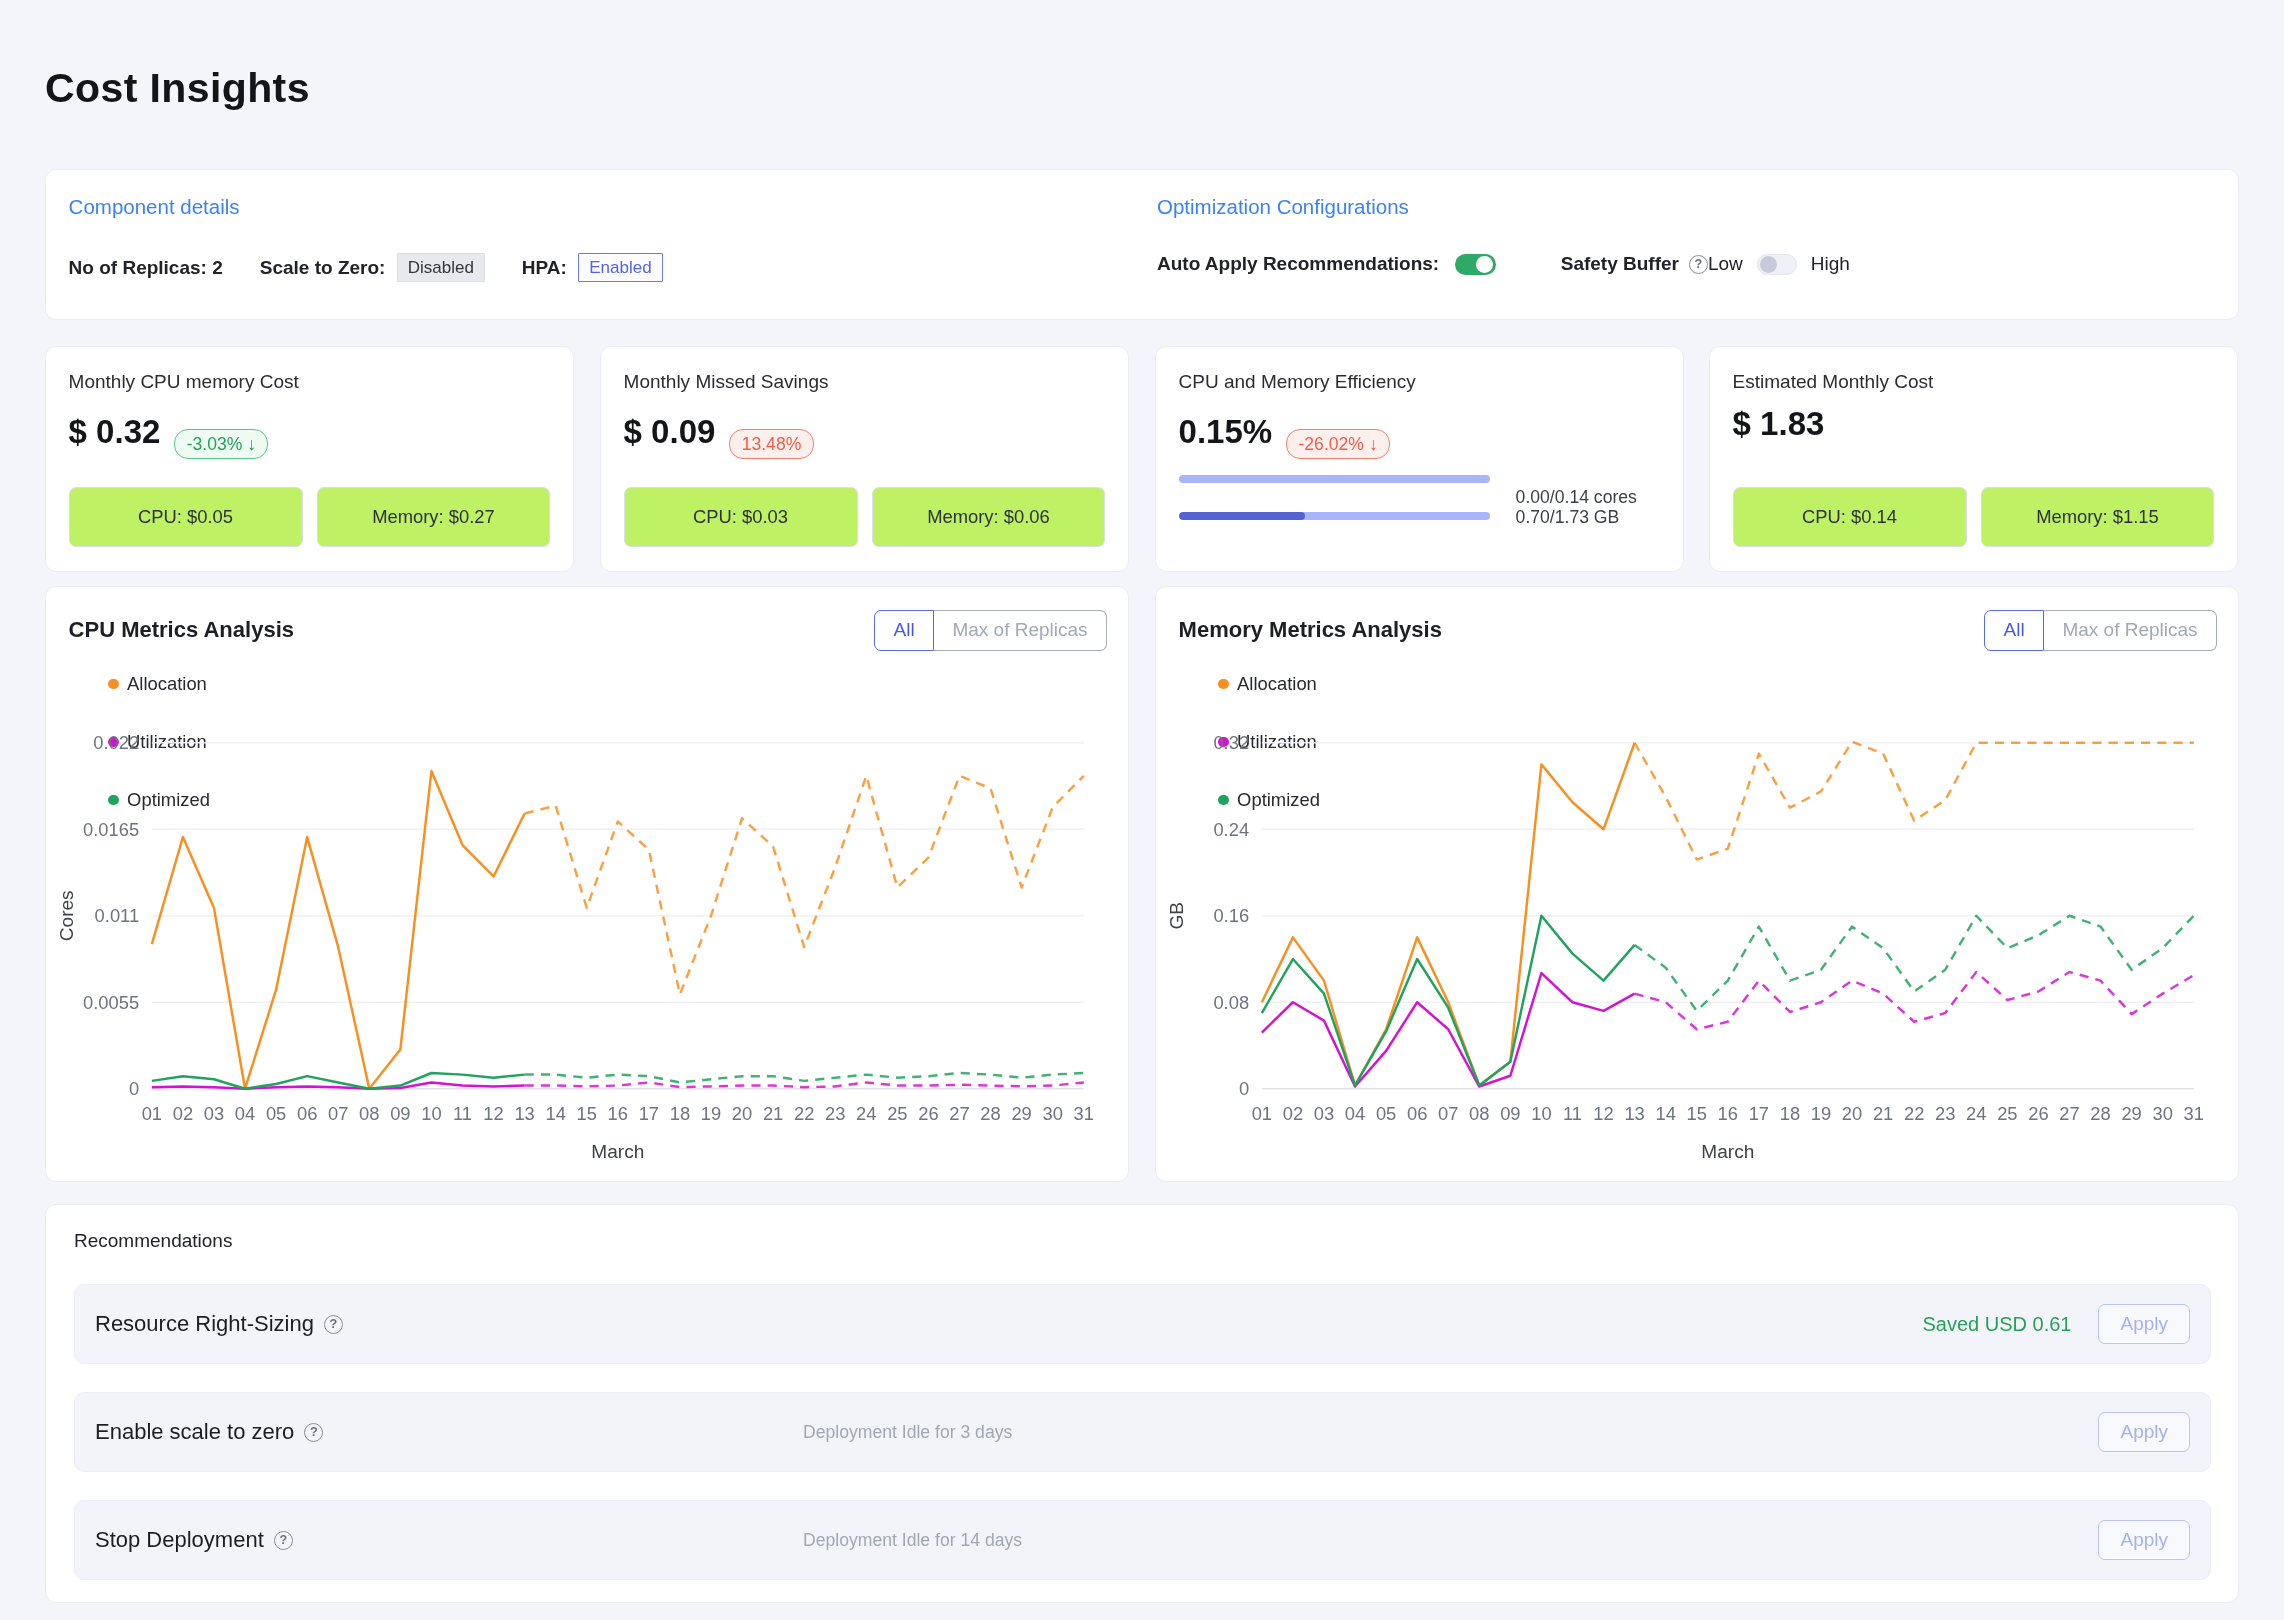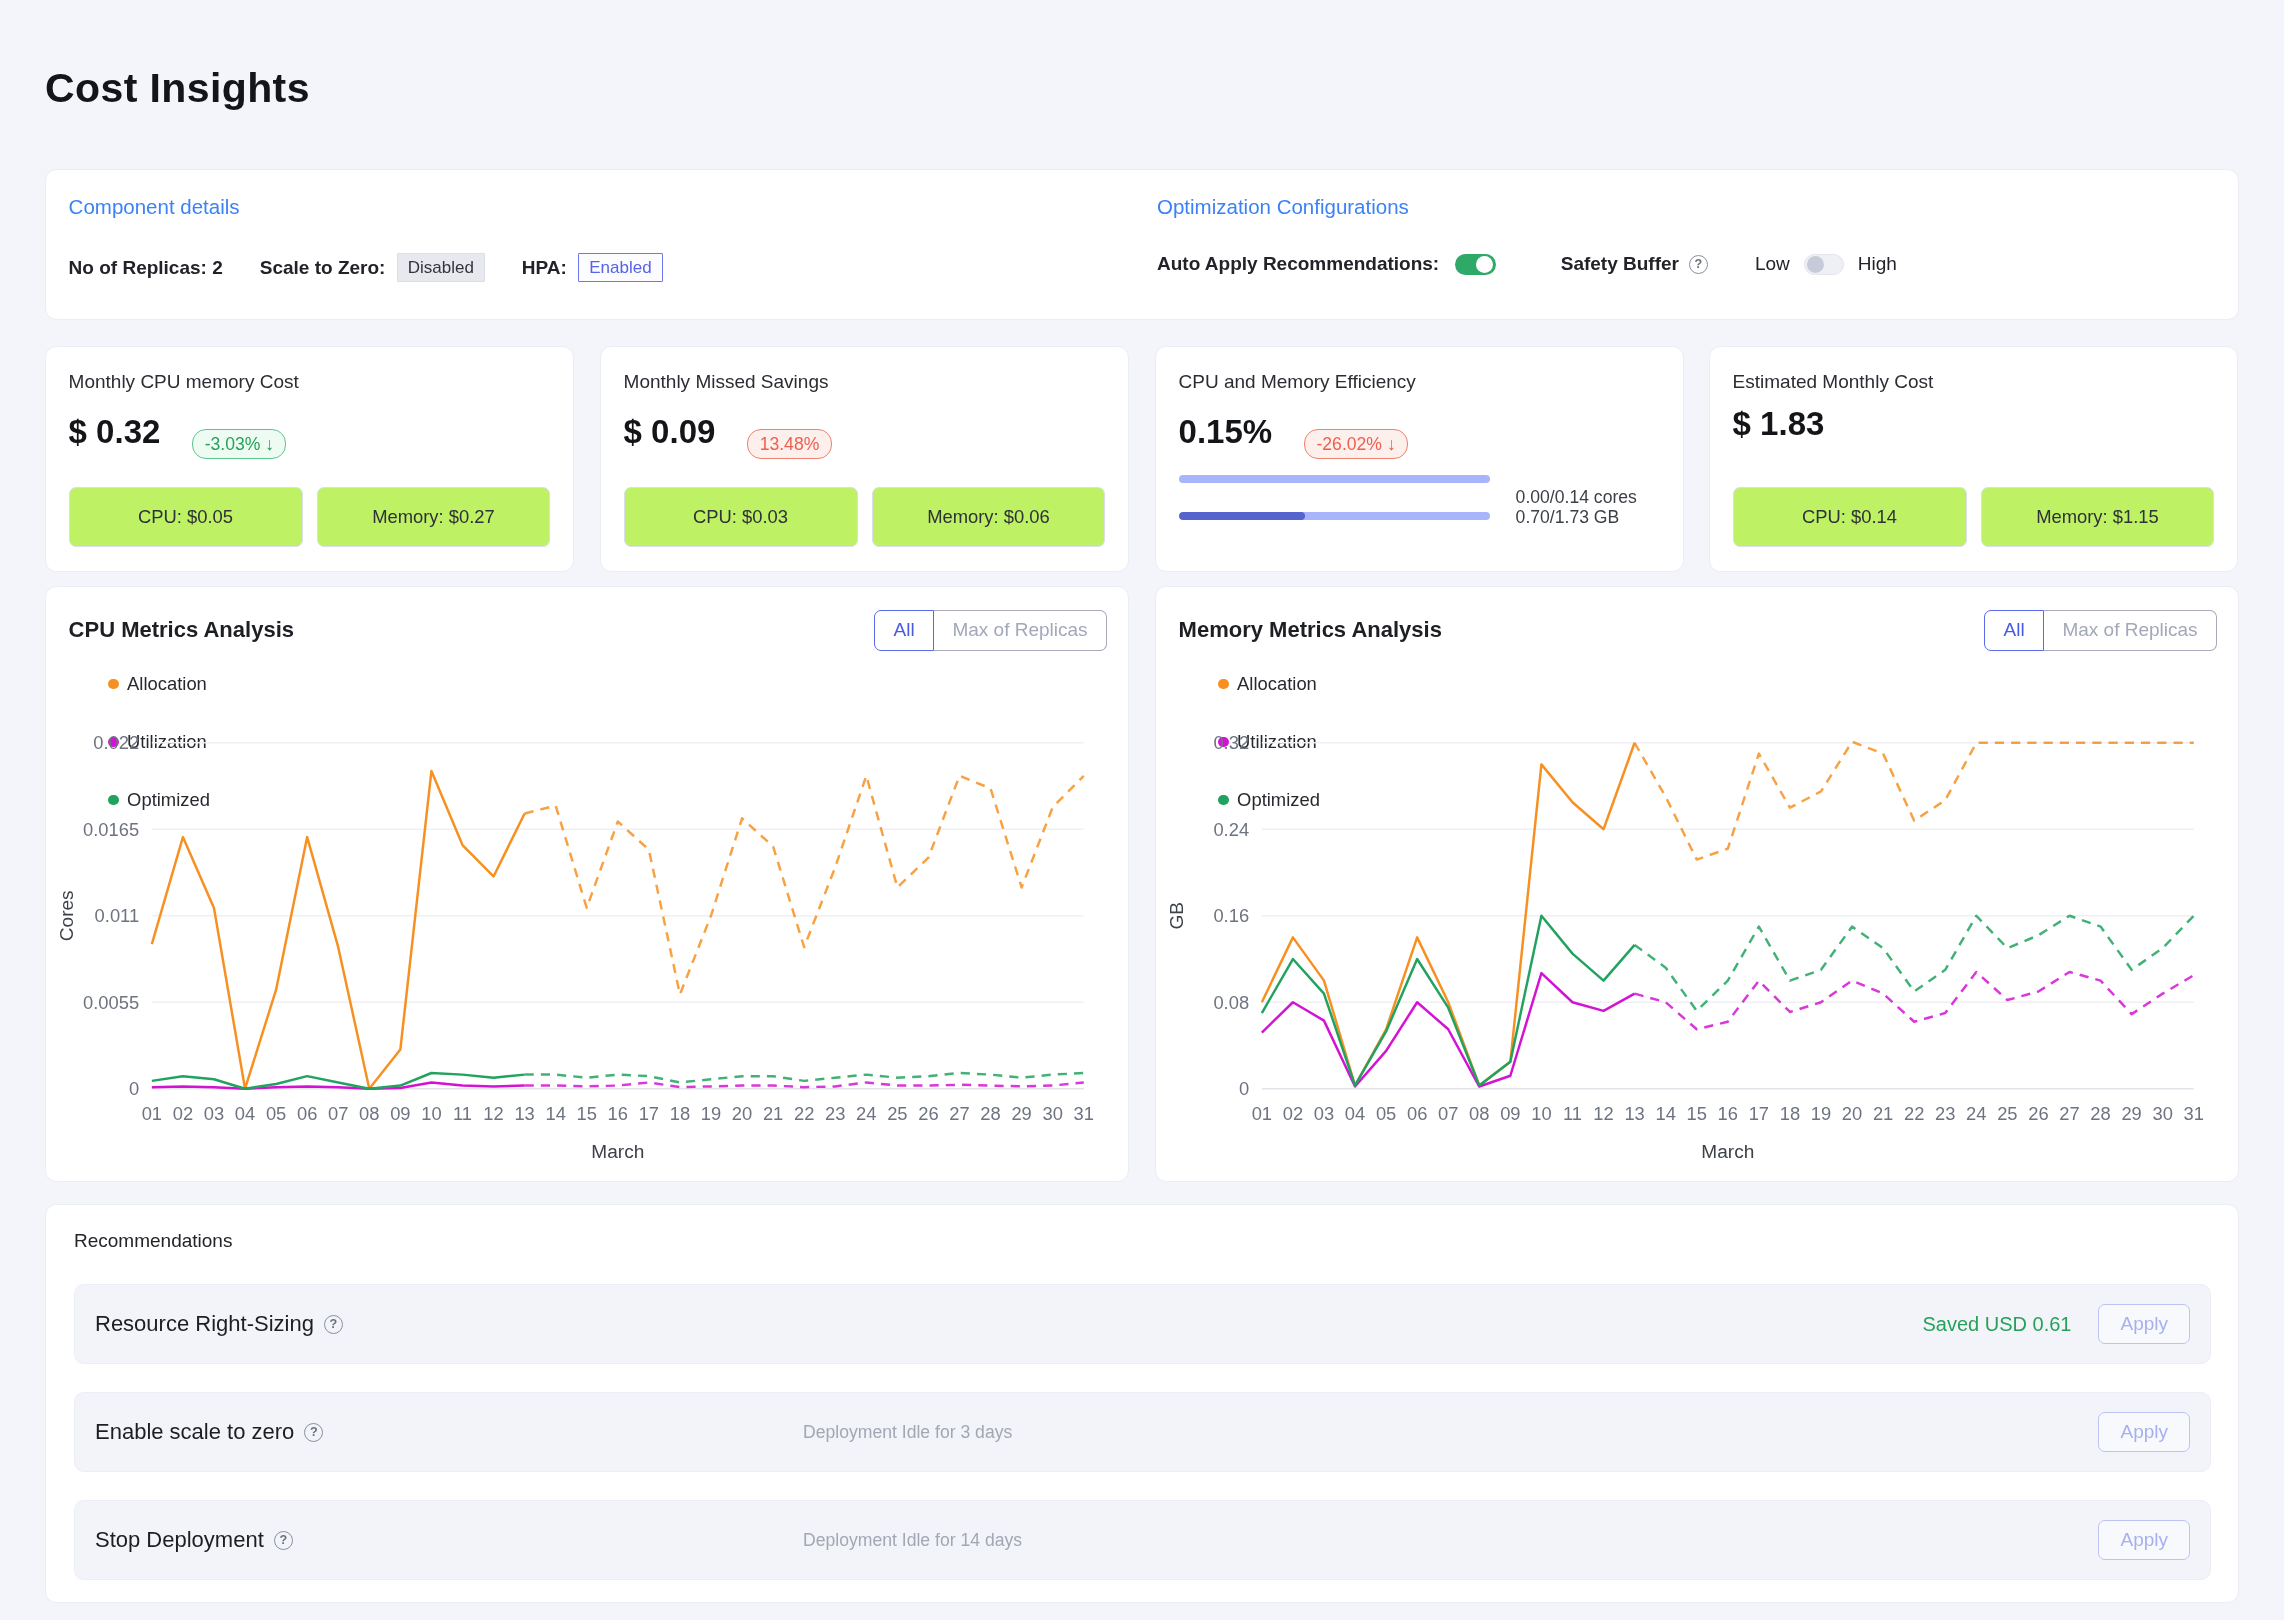--- a/index.html
+++ b/index.html
@@ -30,21 +30,21 @@
   .toggle-on { background:#2fa968; }
   .toggle-on .knob { position:absolute; right:2.8px; top:2.1px; width:17px; height:17px; border-radius:50%; background:#fff; }
   .toggle-neutral { background:#eef0f6; border:0.7px solid #e2e4ee; width:40px; }
   .toggle-neutral .knob { position:absolute; left:2.1px; top:1.4px; width:17px; height:17px; border-radius:50%; background:#c7cbd9; }
   .qicon { display:inline-flex; align-items:center; justify-content:center; width:19px; height:19px; border-radius:50%;
            border:1.4px solid #8a8f9c; color:#6a6f7c; font-size:12.7px; font-weight:600; }
 
   
   .metric-card { top:346px; width:529px; height:226px; }
   .mc-title { position:absolute; left:22.6px; top:24px; font-size:19px; font-weight:500; color:#2b2d33; }
-  .mc-value-row { position:absolute; left:22.6px; top:58px; display:flex; align-items:center; gap:32px; }
+  .mc-value-row { position:absolute; left:22.6px; top:58px; display:flex; align-items:center; gap:14px; }
   .mc-value { font-size:33px; font-weight:800; color:#141519; }
   .badge { font-size:17.6px; padding:3.5px 11.3px; border-radius:14px; border:1.4px solid; display:inline-block;margin-top:24px; }
   .badge-green { color:#27a15a; border-color:#5cc68d; background:#eefbf3; }
   .badge-red { color:#ee5f4e; border-color:#f0816f; background:#fdefec; }
   .pill-row { position:absolute; left:22.6px; right:22.6px; bottom:24px; display:flex; gap:14px; }
   .pill { flex:1; height:60px; border:1.4px solid #dadded; border-radius:7px; background:#bef264;
           display:flex; align-items:center; justify-content:center; font-size:18.4px; color:#2f3138; cursor:pointer; }
   .bars-block { position:absolute; left:22.6px; top:124px; width:487px; }
   .bar-track { position:absolute; left:0; width:311px; height:7.8px; border-radius:4.2px; background:#a9b5fb; overflow:hidden; }
   .bar-fill { height:100%; border-radius:4.2px; background:#5463ce; }
@@ -99,21 +99,21 @@
     </div>
     <div class="opt-config">
       <div class="sec-title">Optimization Configurations</div>
       <div class="opt-row">
         <span class="detail-strong">Auto Apply Recommendations:</span>
         <span class="toggle toggle-on" style="margin-left:15.5px;">
             <span class="knob"></span>
           </span>
         <span class="detail-strong" style="margin-left:65px;">Safety Buffer</span>
         <span class="qicon" style="margin-left:10px;">?</span>
-        <span style="margin-left:47px; font-size:19px; color:#222329;">Low</span>
+        <span style="font-size:19px; color:#222329;">Low</span>
         <span class="toggle toggle-neutral" style="margin-left:14px;">
             <span class="knob"></span>
           </span>
         <span style="margin-left:14px; font-size:19px; color:#222329;">High</span>
       </div>
     </div>
   </section>
 
   <section class="card metric-card" style="left:45px;">
     <div class="mc-title">Monthly CPU memory Cost</div>

